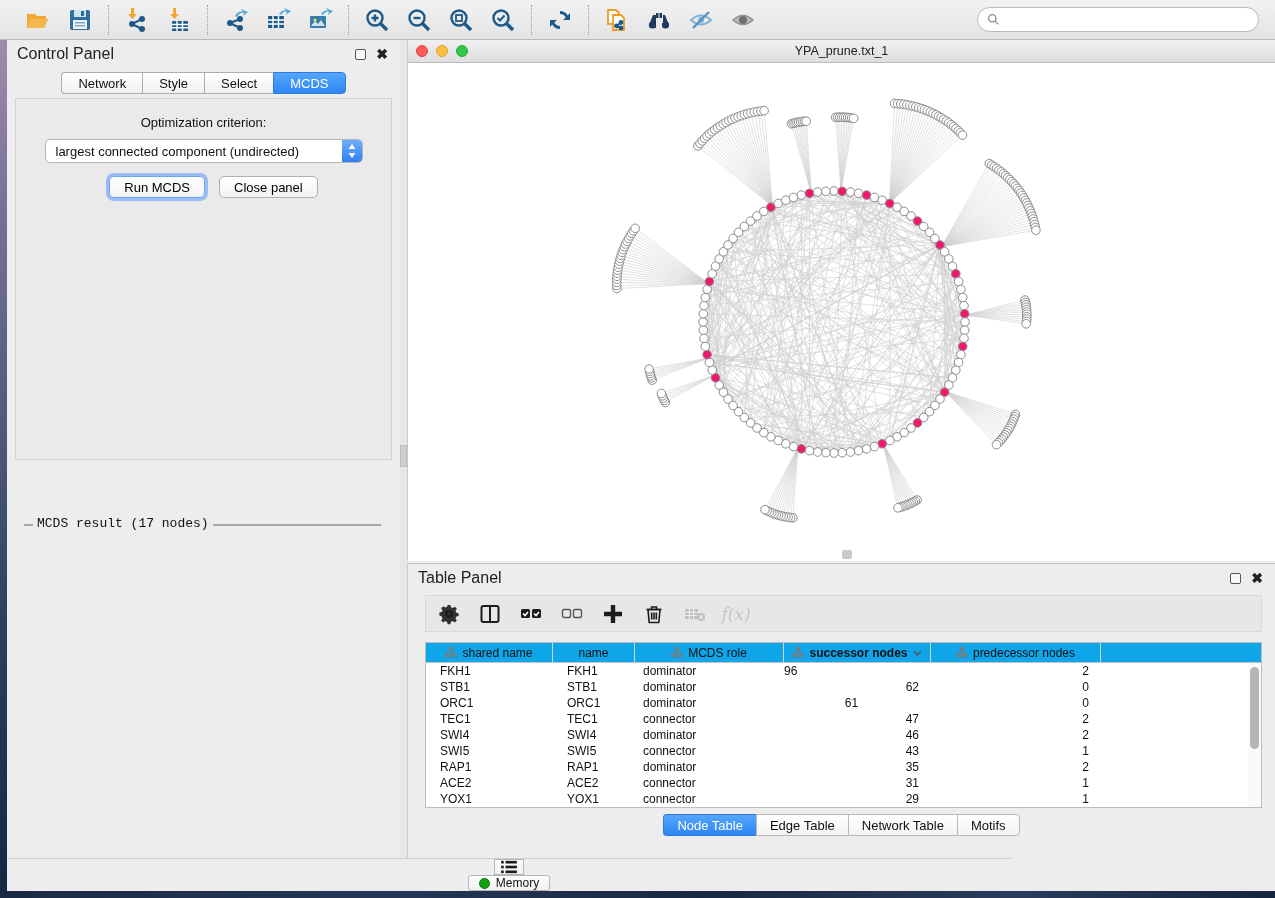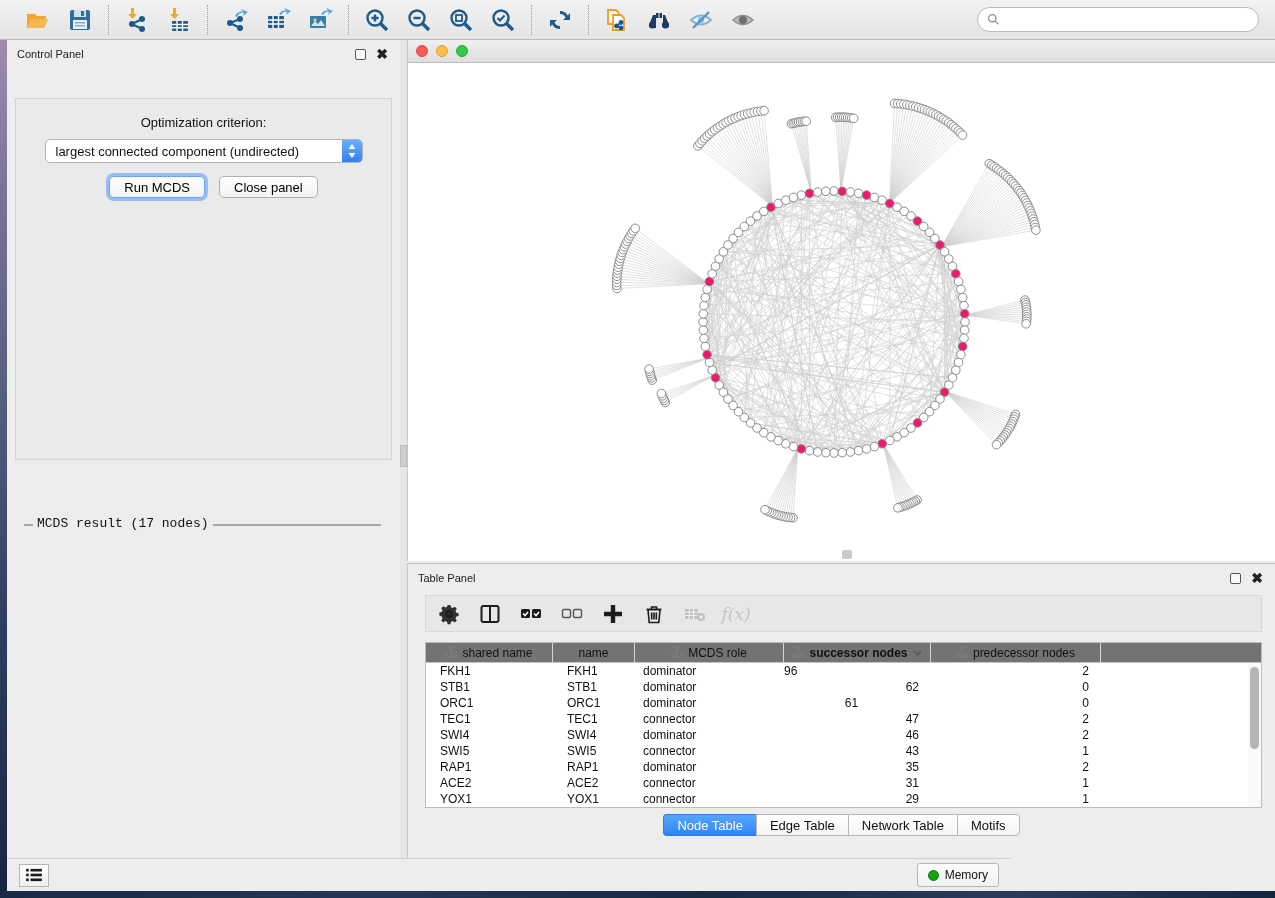--- a/index.html
+++ b/index.html
@@ -22,21 +22,21 @@
 
   
   .wall-left { position:absolute; left:0; top:40px; width:7px; height:858px;
     background:linear-gradient(#a08bae 0%, #7a7396 18%, #4e5a7d 45%, #2c3c5e 70%, #17263f 100%); }
   .wall-bottom { position:absolute; left:0; top:891px; width:1275px; height:7px;
     background:linear-gradient(90deg,#1b2a44,#253657 30%,#1a2942 55%,#2a3b5c 80%,#16253e); }
 
   
   .control-panel { position:absolute; left:7px; top:40px; width:393px; height:818px; background:#ededed; }
   .panel-header { height:28px; display:flex; align-items:center; padding:0 10px; }
-  .panel-title { font-size:11px; color:#222; }
+  .panel-title { font-size:16px; color:#222; }
   .panel-header .hspace { flex:1; }
   .float-btn, .close-btn { width:16px; height:16px; display:flex; align-items:center; justify-content:center;
     font-size:12px; color:#222; cursor:pointer; margin-left:8px; }
   .float-btn { border:1px solid #555; width:11px; height:11px; border-radius:2px; background:#f8f8f8; }
   .close-btn { font-weight:bold; font-size:14px; }
 
   .cp-tabs { display:flex; justify-content:center; margin-top:4px; }
   .cp-tab { height:22px; padding:0 16px; background:linear-gradient(#ffffff,#f1f1f1); border:1px solid #adadad;
     border-right:none; display:flex; align-items:center; font-size:13px; cursor:pointer; }
   .cp-tab:first-child { border-radius:4px 0 0 4px; }
@@ -85,40 +85,40 @@
   .table-panel { position:absolute; left:407px; top:563px; width:868px; height:295px; background:#ededed;
     border-left:1px solid #c9c9c9; border-top:1px solid #c4c4c4; }
   .tp-toolbar { position:absolute; left:17px; right:13px; top:31px; height:37px; background:#e7e7e7;
     border:1px solid #d8d8d8; display:flex; align-items:center; gap:19px; padding:0 12px; }
   .tp-icon { width:22px; height:22px; display:flex; align-items:center; justify-content:center; cursor:pointer; }
   .tp-icon.disabled { opacity:.45; cursor:default; }
   .fx-label { font-family:"DejaVu Serif", serif; font-style:italic; font-size:17px; color:#9a9a9a; }
 
   .tp-table { position:absolute; left:17px; right:13px; top:78px; bottom:50px; background:#fff;
     border:1px solid #bdbdbd; display:flex; flex-direction:column; overflow:hidden; }
-  .tt-header { display:flex; height:20px; background:#737373; border-bottom:1px solid #c4c4c4; flex:0 0 auto; }
+  .tt-header { display:flex; height:20px; background:#0ea5e9; border-bottom:1px solid #c4c4c4; flex:0 0 auto; }
   .tt-hcell { display:flex; align-items:center; justify-content:center; gap:5px; font-size:12px;
     border-right:1px solid #d4d4d4; overflow:hidden; cursor:pointer; }
   .tt-hcell:last-child { border-right:none; }
   .tt-body { flex:1; position:relative; overflow:hidden; }
   .tt-row { display:flex; height:16px; }
   .tt-cell { font-size:12px; line-height:16px; overflow:hidden; white-space:nowrap; }
   .tt-scroll { position:absolute; top:0; right:0; bottom:0; width:13px; background:#fafafa; }
   .tt-thumb { position:absolute; top:4px; right:2px; width:9px; height:82px; background:#b5b5b5; border-radius:5px; }
 
   .tp-tabs { position:absolute; left:0; right:0; bottom:22px; display:flex; justify-content:center; }
   .tp-tab { height:22px; padding:0 13px; background:linear-gradient(#ffffff,#f3f3f3); border:1px solid #b8b8b8;
     border-right:none; display:flex; align-items:center; font-size:13px; cursor:pointer; }
   .tp-tab:first-child { border-radius:4px 0 0 4px; }
   .tp-tab:last-child { border-radius:0 4px 4px 0; border-right:1px solid #b8b8b8; }
   .tp-tab.active { background:linear-gradient(#55a6fc,#2e86f5); color:#fff; border-color:#2e7ae0; }
 
   
   .statusbar { position:absolute; left:7px; top:858px; width:1004px; height:33px; background:#ededed;
-    border-top:1px solid #cfcfcf; display:flex; align-items:center; padding:0 12px; }
+    border-top:1px solid #cfcfcf; display:flex; align-items:center; padding:0 12px;flex-direction:column; }
   .list-btn { width:30px; height:23px; background:linear-gradient(#fdfdfd,#f0f0f0); border:1px solid #b6b6b6;
     display:flex; align-items:center; justify-content:center; cursor:pointer; }
   .status-spacer { flex:1; }
   .memory-btn { height:24px; padding:0 10px; background:linear-gradient(#fdfdfd,#f1f1f1); border:1px solid #b6b6b6;
     border-radius:3px; display:flex; align-items:center; gap:6px; font-size:12px; cursor:pointer; }
   .memory-dot { width:11px; height:11px; border-radius:50%; background:#13a10e; border:1px solid #0c7d0a; }
 </style>
 </head>
 <body>
 
@@ -286,20 +286,26 @@
 <div class="wall-left"></div>
 <div class="wall-bottom"></div>
 
 <div class="control-panel">
   <div class="panel-header">
     <span class="panel-title">Control Panel</span>
     <span class="hspace"></span>
     <span class="float-btn"></span>
     <span class="close-btn">✖</span>
   </div>
+  <div class="cp-tabs">
+      <div class="cp-tab">Network</div>
+      <div class="cp-tab">Style</div>
+      <div class="cp-tab">Select</div>
+      <div class="cp-tab active">MCDS</div>
+    </div>
   <div class="cp-content">
     <div class="opt-label">Optimization criterion:</div>
     <div class="select-row">
       <div class="mac-select">
         <span class="sel-text">largest connected component (undirected)</span>
         <span class="sel-arrows">
           <svg viewBox="0 0 10 16" fill="#fff">
               <path d="M5 1l3.4 5H1.6z"></path>
               <path d="M5 15l3.4-5H1.6z"></path>
             </svg>
@@ -322,20 +328,21 @@
 
 <div class="vsplit">
     <div class="grip"></div>
   </div>
 
 <div class="net-window">
   <div class="net-titlebar">
     <span class="tl red"></span>
     <span class="tl yellow"></span>
     <span class="tl green"></span>
+    <span class="net-title">YPA_prune.txt_1</span>
   </div>
   <div class="net-canvas-wrap">
     <svg width="868" height="497" viewBox="0 0 868 497">
         <g stroke="#c6c6c6" stroke-width="0.6" opacity="0.85">
           <line x1="362.9" y1="144.2" x2="474.2" y2="380.8"></line>
           <line x1="362.9" y1="144.2" x2="320.0" y2="182.0"></line>
           <line x1="362.9" y1="144.2" x2="315.4" y2="329.2"></line>
           <line x1="362.9" y1="144.2" x2="540.8" y2="195.9"></line>
           <line x1="362.9" y1="144.2" x2="409.6" y2="389.0"></line>
           <line x1="362.9" y1="144.2" x2="556.0" y2="275.4"></line>

